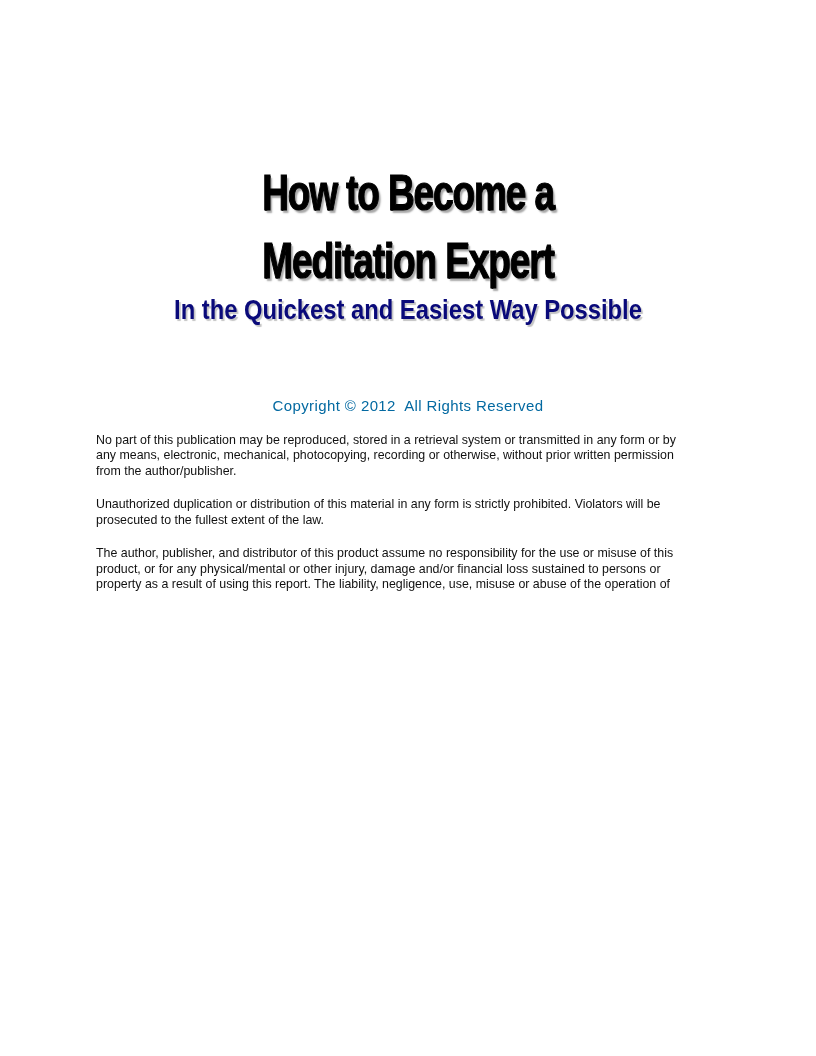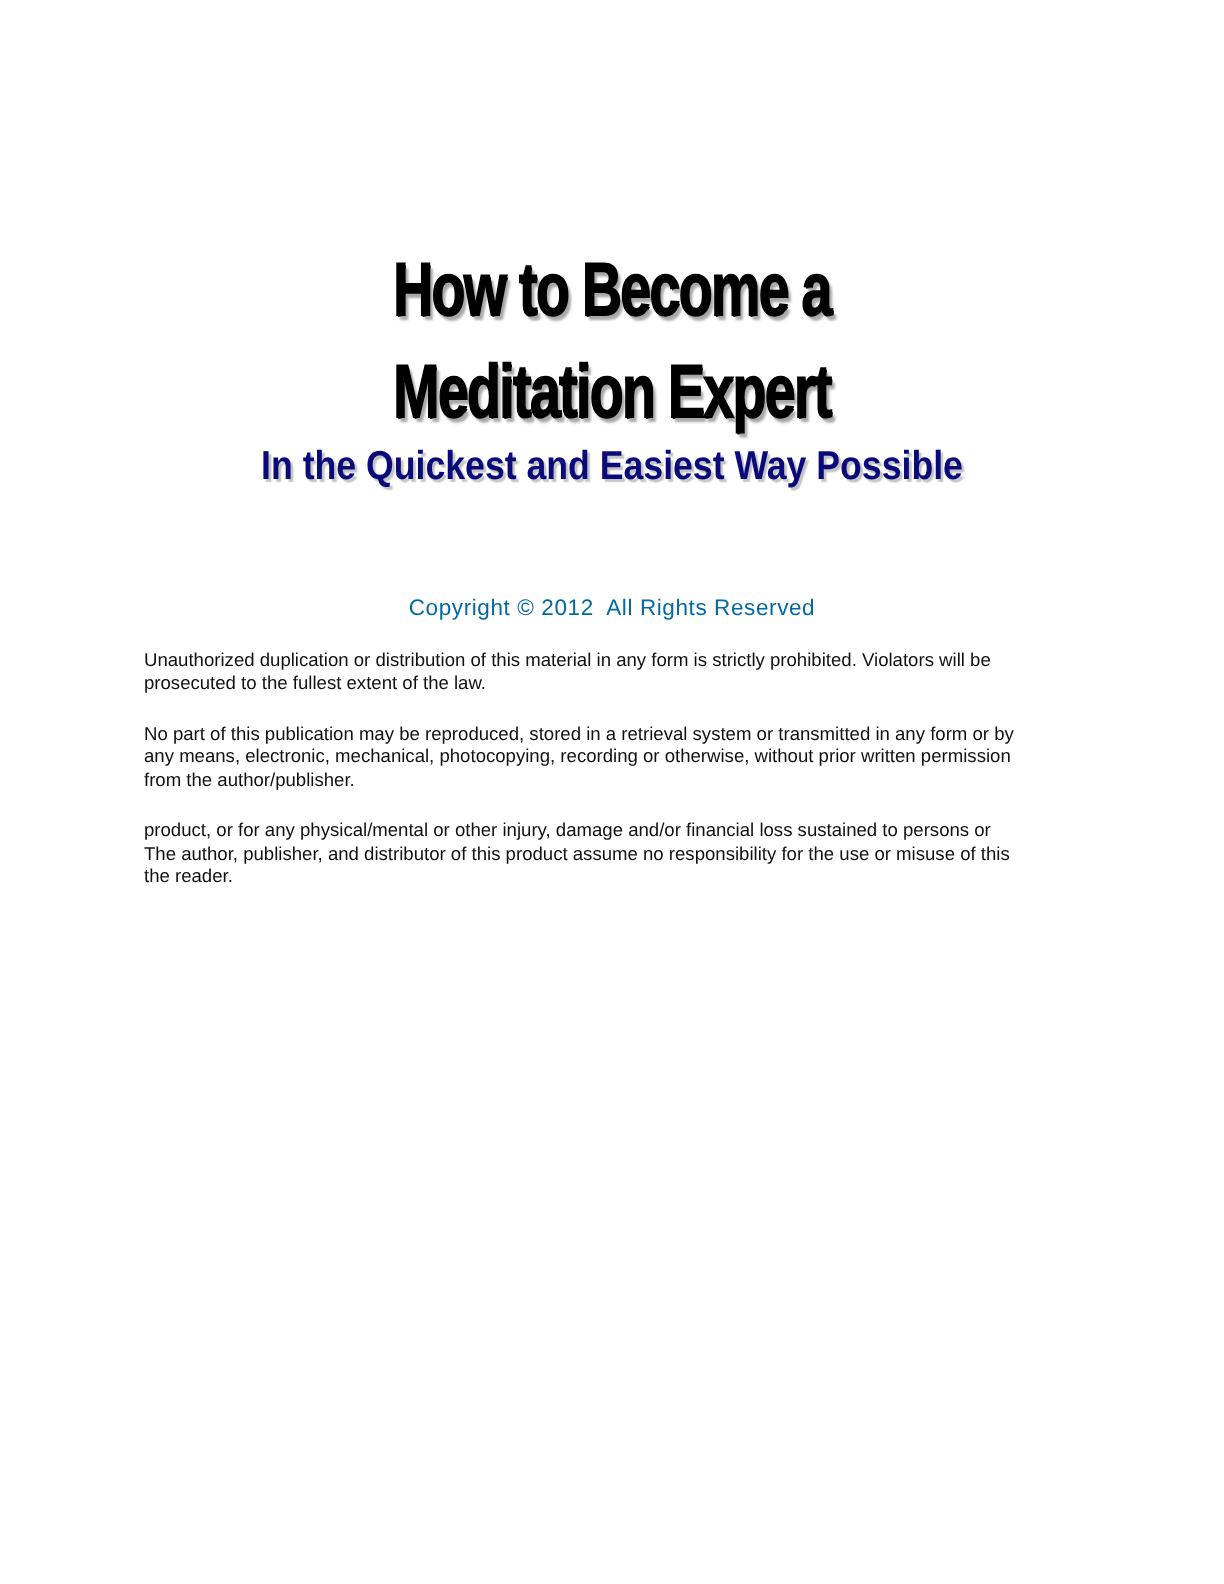--- a/index.html
+++ b/index.html
@@ -92,28 +92,28 @@
     <div class="title-line l1">How to Become a</div>
     <div class="title-line l2">Meditation Expert</div>
   </div>
 
   <div class="subtitle">In the Quickest and Easiest Way Possible</div>
 
   <div class="copyright">Copyright © 2012  All Rights Reserved</div>
 
   <div class="body-text">
     <p class="para">
-      <span class="ln">Unauthorized duplication or distribution of this material in any form is strictly prohibited. Violators will be</span>
-      <span class="ln">prosecuted to the fullest extent of the law.</span>
-    </p>
-    <p class="para">
       <span class="ln">No part of this publication may be reproduced, stored in a retrieval system or transmitted in any form or by</span>
       <span class="ln">any means, electronic, mechanical, photocopying, recording or otherwise, without prior written permission</span>
       <span class="ln">from the author/publisher.</span>
     </p>
     <p class="para">
+      <span class="ln">Unauthorized duplication or distribution of this material in any form is strictly prohibited. Violators will be</span>
+      <span class="ln">prosecuted to the fullest extent of the law.</span>
+    </p>
+    <p class="para">
+      <span class="ln">The author, publisher, and distributor of this product assume no responsibility for the use or misuse of this</span>
       <span class="ln">product, or for any physical/mental or other injury, damage and/or financial loss sustained to persons or</span>
-      <span class="ln">The author, publisher, and distributor of this product assume no responsibility for the use or misuse of this</span>
-      <span class="ln">the reader.</span>
+      <span class="ln">property as a result of using this report. The liability, negligence, use, misuse or abuse of the operation of</span>
     </p>
   </div>
 
 </div>
 
 </body></html>

